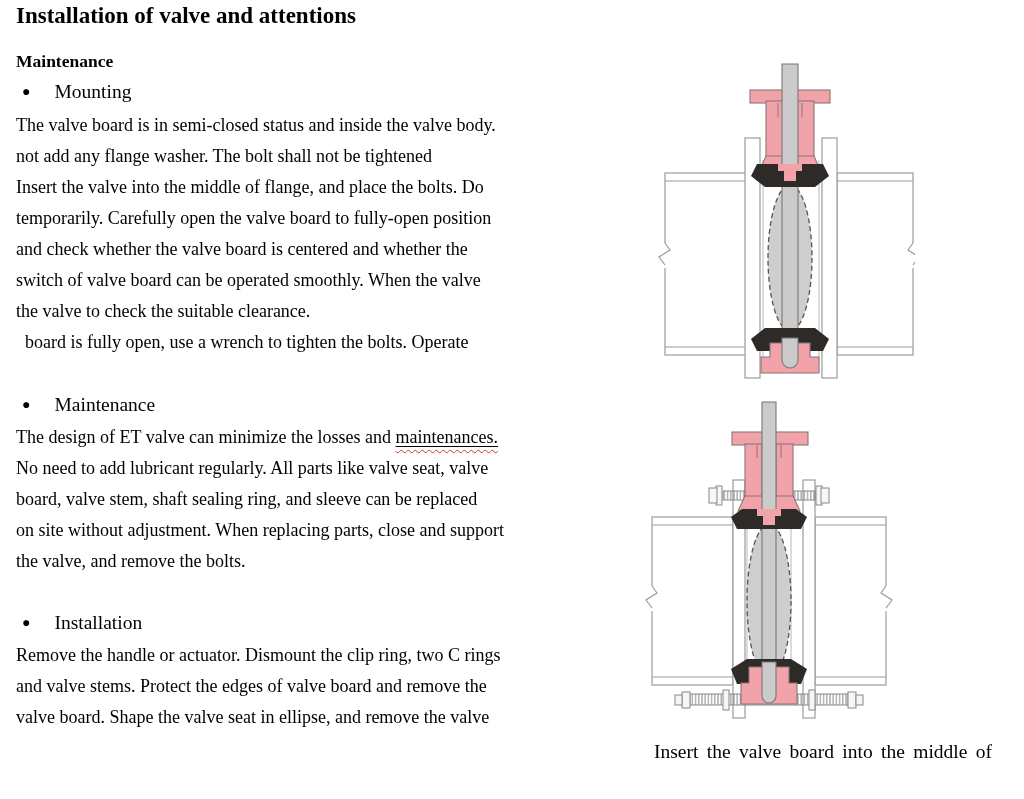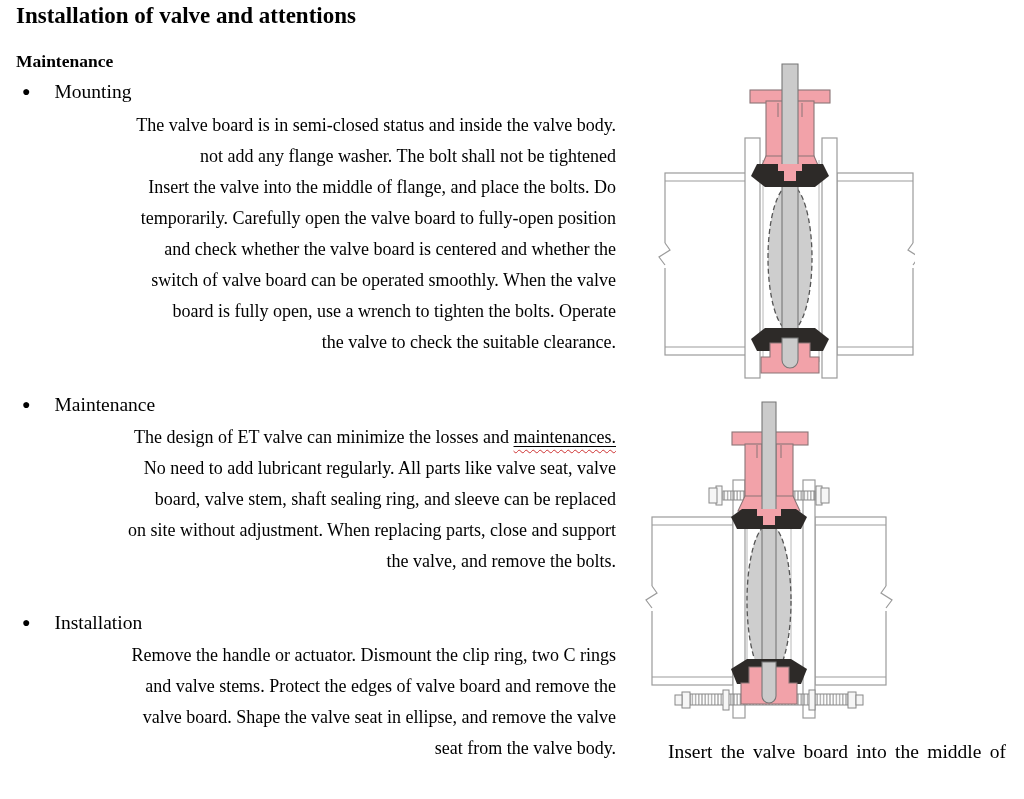--- a/index.html
+++ b/index.html
@@ -1,18 +1,18 @@
 <!DOCTYPE html>
 <html><head>
 <meta charset="utf-8">
 <style>
   html,body{margin:0;padding:0;background:#fff;}
   #canvas{
     position:relative;width:1024px;height:799px;background:#ffffff;overflow:hidden;
-    font-family:"Liberation Serif","DejaVu Serif",serif;color:#000;text-align:right;
+    font-family:"Liberation Serif","DejaVu Serif",serif;color:#000;
   }
   .abs{position:absolute;}
   .page-title{
     left:16px;top:0;font-size:23px;font-weight:bold;line-height:32px;white-space:pre;
   }
   .subtitle{
     left:16px;top:49px;font-size:17.5px;font-weight:bold;line-height:24px;white-space:pre;
   }
   .bullet-row{
     left:22px;display:flex;align-items:center;height:24px;
@@ -40,22 +40,22 @@
     <span class="bullet-glyph">●</span>
     <span class="bullet-label">Mounting</span>
   </div>
   <div class="abs lines" style="top:110px">
     <div class="line">The valve board is in semi-closed status and inside the valve body.</div>
     <div class="line">not add any flange washer. The bolt shall not be tightened</div>
     <div class="line">Insert the valve into the middle of flange, and place the bolts. Do</div>
     <div class="line">temporarily. Carefully open the valve board to fully-open position</div>
     <div class="line">and check whether the valve board is centered and whether the</div>
     <div class="line">switch of valve board can be operated smoothly. When the valve</div>
+    <div class="line">the valve to check the suitable clearance.</div>
     <div class="line">  board is fully open, use a wrench to tighten the bolts. Operate</div>
-    <div class="line">the valve to check the suitable clearance.</div>
   </div>
 
   <div class="abs bullet-row" style="top:393px">
     <span class="bullet-glyph">●</span>
     <span class="bullet-label">Maintenance</span>
   </div>
   <div class="abs lines" style="top:422px">
     <div class="line"><span>The design of ET valve can minimize the losses and </span><span class="underline-solid"><span class="underline-wavy">maintenances.</span></span></div>
     <div class="line">No need to add lubricant regularly. All parts like valve seat, valve</div>
     <div class="line">board, valve stem, shaft sealing ring, and sleeve can be replaced</div>
@@ -64,21 +64,20 @@
   </div>
 
   <div class="abs bullet-row" style="top:611px">
     <span class="bullet-glyph">●</span>
     <span class="bullet-label">Installation</span>
   </div>
   <div class="abs lines" style="top:640px">
     <div class="line">Remove the handle or actuator. Dismount the clip ring, two C rings</div>
     <div class="line">and valve stems. Protect the edges of valve board and remove the</div>
     <div class="line">valve board. Shape the valve seat in ellipse, and remove the valve</div>
-    <div class="line">seat from the valve body.</div>
   </div>
 
   <svg class="fig" style="left:645px;top:60px" width="270" height="330" viewBox="0 0 270 330">
 
     <g stroke="#9B9B9B" stroke-width="1.2" fill="#FFFFFF">
       <rect x="20" y="113" width="90" height="182"></rect>
       <line x1="20" y1="121" x2="110" y2="121"></line>
       <line x1="20" y1="287" x2="110" y2="287"></line>
       <rect x="192" y="113" width="76" height="182"></rect>
       <line x1="192" y1="121" x2="268" y2="121"></line>

